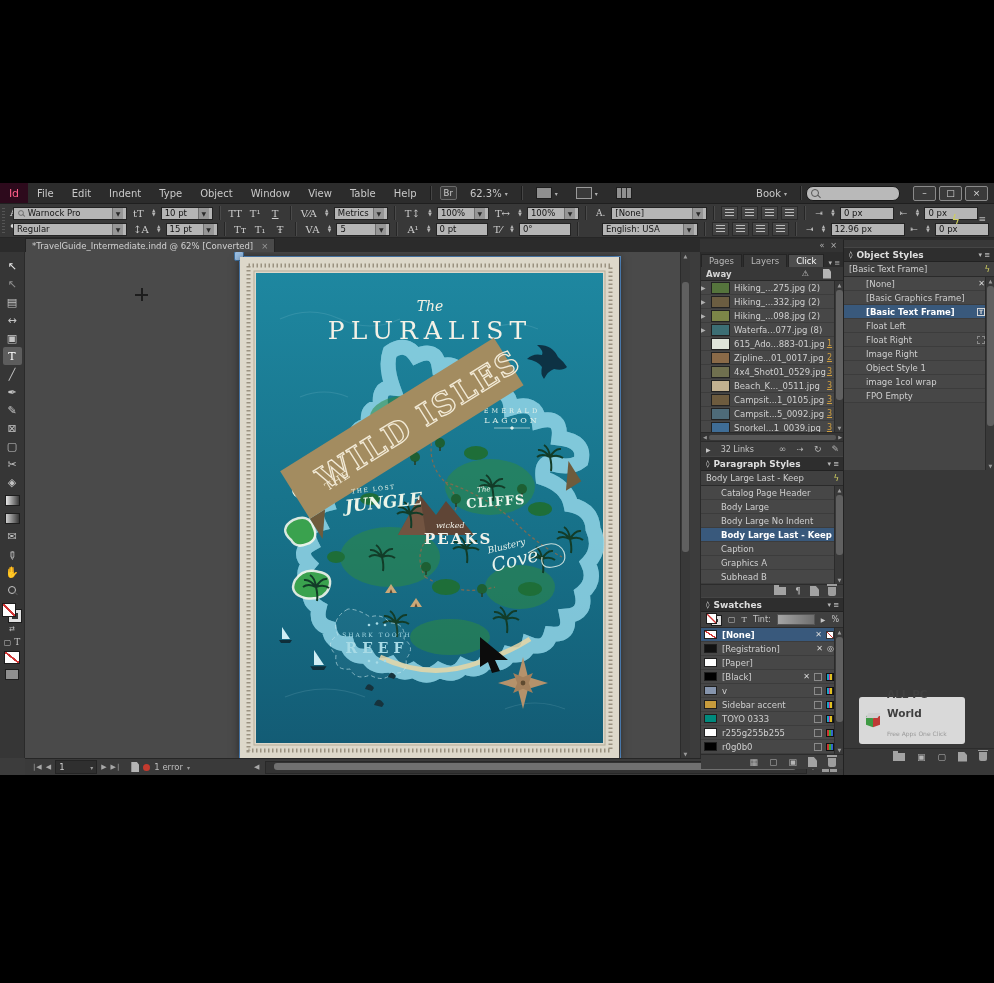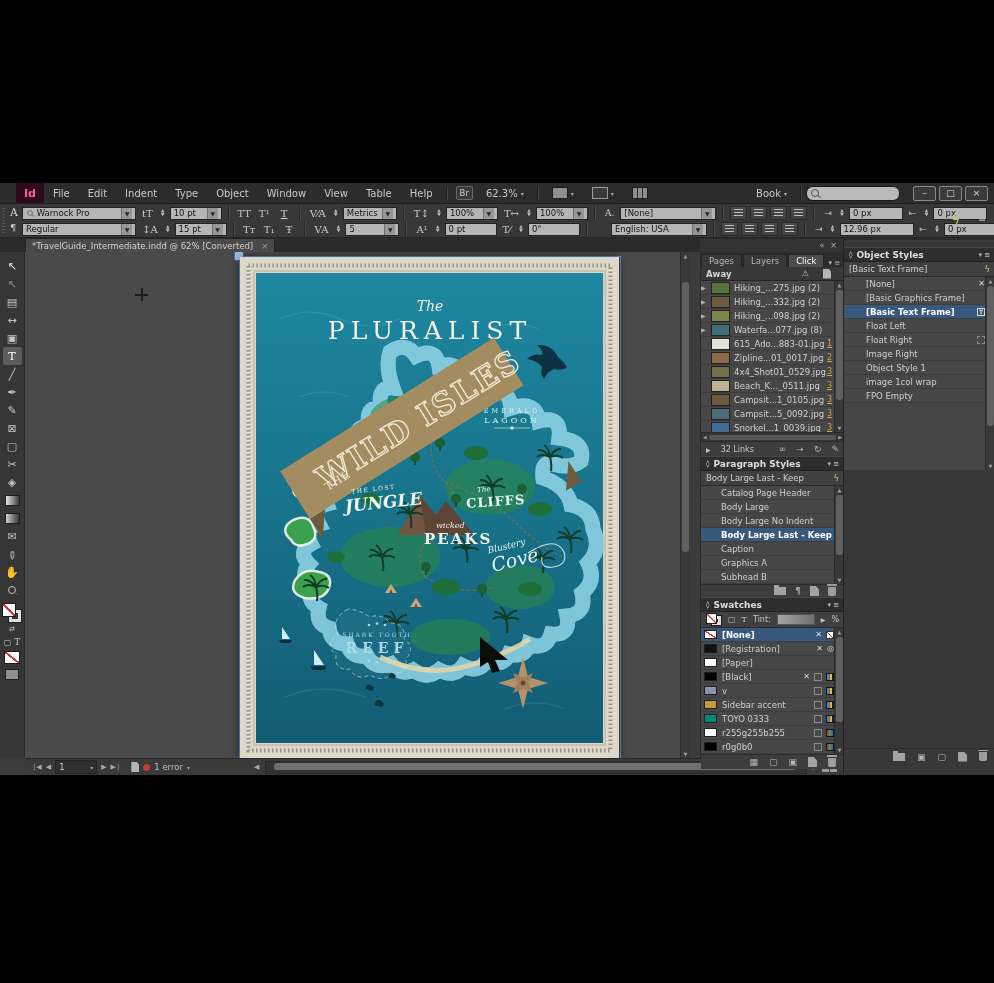--- a/index.html
+++ b/index.html
@@ -1,35 +1,35 @@
 <!DOCTYPE html>
 <html><head>
 <meta charset="utf-8">
 <style>
   html,body{margin:0;padding:0;background:#000;}
   #screen{position:relative;width:994px;height:983px;background:#000;overflow:hidden;font-family:"DejaVu Sans",sans-serif;}
   .abs{position:absolute;}
   #app{position:absolute;left:0;top:183px;width:994px;height:592px;background:#3c3c3c;}
   
   #menubar{position:absolute;left:0;top:0;width:994px;height:20px;background:#2c2c2c;border-bottom:1px solid #1f1f1f;display:flex;align-items:center;color:#c9c9c9;font-size:10px;}
-  #idlogo{width:28px;height:20px;background:#2d0a1c;color:#ff5f8a;font-weight:bold;font-size:11px;display:flex;align-items:center;justify-content:center;margin-left:16px;}
+  #idlogo{width:28px;height:20px;background:#2d0a1c;color:#ff5f8a;font-weight:normal;font-size:11px;display:flex;align-items:center;justify-content:center;}
   .mitem{padding:0 9px;height:20px;display:flex;align-items:center;cursor:default;}
   .msep{width:1px;height:14px;background:#1c1c1c;border-right:1px solid #454545;margin:0 4px;}
   .mbtn{border:1px solid #6a6a6a;border-radius:2px;background:#3a3a3a;color:#cfcfcf;font-size:8.5px;padding:1px 3px;margin:0 4px;}
   .ddg{font-size:6px;color:#b0b0b0;margin-left:3px;}
   .miniicon{display:inline-block;width:14px;height:10px;background:#8f8f8f;border:1px solid #1e1e1e;position:relative;}
   .miniicon.cols::before{content:"";position:absolute;left:4px;top:0;bottom:0;width:1px;background:#2c2c2c;}
   .miniicon.cols::after{content:"";position:absolute;left:9px;top:0;bottom:0;width:1px;background:#2c2c2c;}
   #searchbox{width:84px;height:13px;background:#b9b9b9;border-radius:7px;border:1px solid #191919;display:flex;align-items:center;padding:0 4px;gap:3px;}
   .magd{width:6px;height:6px;border:1.4px solid #555;border-radius:50%;position:relative;display:inline-block;}
   .magd::after{content:"";position:absolute;width:4px;height:1.4px;background:#555;transform:rotate(45deg);right:-3px;bottom:-1px;}
   .winbtn{width:21px;height:13px;border:1px solid #8a8a8a;border-radius:2px;margin-left:3px;display:flex;align-items:center;justify-content:center;color:#dcdcdc;font-size:9px;line-height:9px;background:#3a3a3a;}
   
   #cpanel{position:absolute;left:0;top:21px;width:994px;height:33px;background:#383838;border-bottom:1px solid #262626;color:#c6c6c6;}
-  .cprow{position:absolute;left:22px;height:14px;display:flex;align-items:center;gap:3px;}
+  .cprow{position:absolute;left:13px;height:14px;display:flex;align-items:center;gap:3px;}
   .fld{background:#b5b5b5;border:1px solid #232323;color:#151515;font-size:8.5px;height:13px;display:flex;align-items:center;padding:0 3px;box-sizing:border-box;white-space:nowrap;overflow:hidden;}
   .dda{margin-left:auto;width:10px;align-self:stretch;background:#969696;border-left:1px solid #6f6f6f;display:flex;align-items:center;justify-content:center;color:#2a2a2a;font-size:6px;}
   .spn{display:flex;flex-direction:column;width:8px;}
   .spn span{font-size:4.5px;line-height:4.5px;color:#b5b5b5;text-align:center;}
   .tico{font-family:"DejaVu Serif",serif;font-size:10px;color:#cdcdcd;padding:0 3px;white-space:nowrap;}
   .tbtn{width:17px;height:13px;display:flex;align-items:center;justify-content:center;border-radius:1px;}
   .csep{width:1px;align-self:stretch;background:#262626;border-right:1px solid #4a4a4a;margin:0 3px;}
   .albtn{width:15px;height:12px;background:linear-gradient(#4a4a4a,#404040);border:1px solid #2a2a2a;display:flex;align-items:center;justify-content:center;}
   .albars{width:9px;height:8px;background:repeating-linear-gradient(#bdbdbd 0 1.4px,transparent 1.4px 3px);}
   .gripv{position:absolute;left:2px;top:4px;width:3px;height:26px;background:repeating-linear-gradient(#555 0 1px,transparent 1px 3px);}
@@ -956,20 +956,29 @@
       <div class="orow" style="height:14px;padding-left:22px">
             <span>FPO Empty</span>
           </div>
       <div class="vsc" style="right:0;top:0;height:193px">
             <div class="scar" style="top:0">▲</div>
             <div class="vthumb" style="top:9px;height:140px"></div>
             <div class="scar" style="bottom:0">▼</div>
           </div>
     </div>
 
+    <div class="wmark">
+      <span class="cube">
+        <i style="left:1px;top:5px;width:7px;height:9px;background:#3f9a44;transform:skewY(18deg)"></i>
+        <i style="left:8px;top:5px;width:7px;height:9px;background:#bf3a36;transform:skewY(-18deg)"></i>
+        <i style="left:2px;top:1px;width:12px;height:5px;background:#cfcfcf;transform:skewX(-30deg)"></i>
+      </span>
+      <span><span class="wm-t">ALL PC World</span><br>
+      <span class="wm-s">Free Apps One Click Away</span></span>
+    </div>
 
     <div class="ftr" style="position:absolute;left:0;right:0;top:508px;height:16px;gap:12px;background:#383838">
       <span class="folder"></span>
       <span class="gicon">▣</span>
       <span class="gicon">▢</span>
       <span class="newi"></span>
       <span class="trash"></span>
     </div>
   </div>
 

